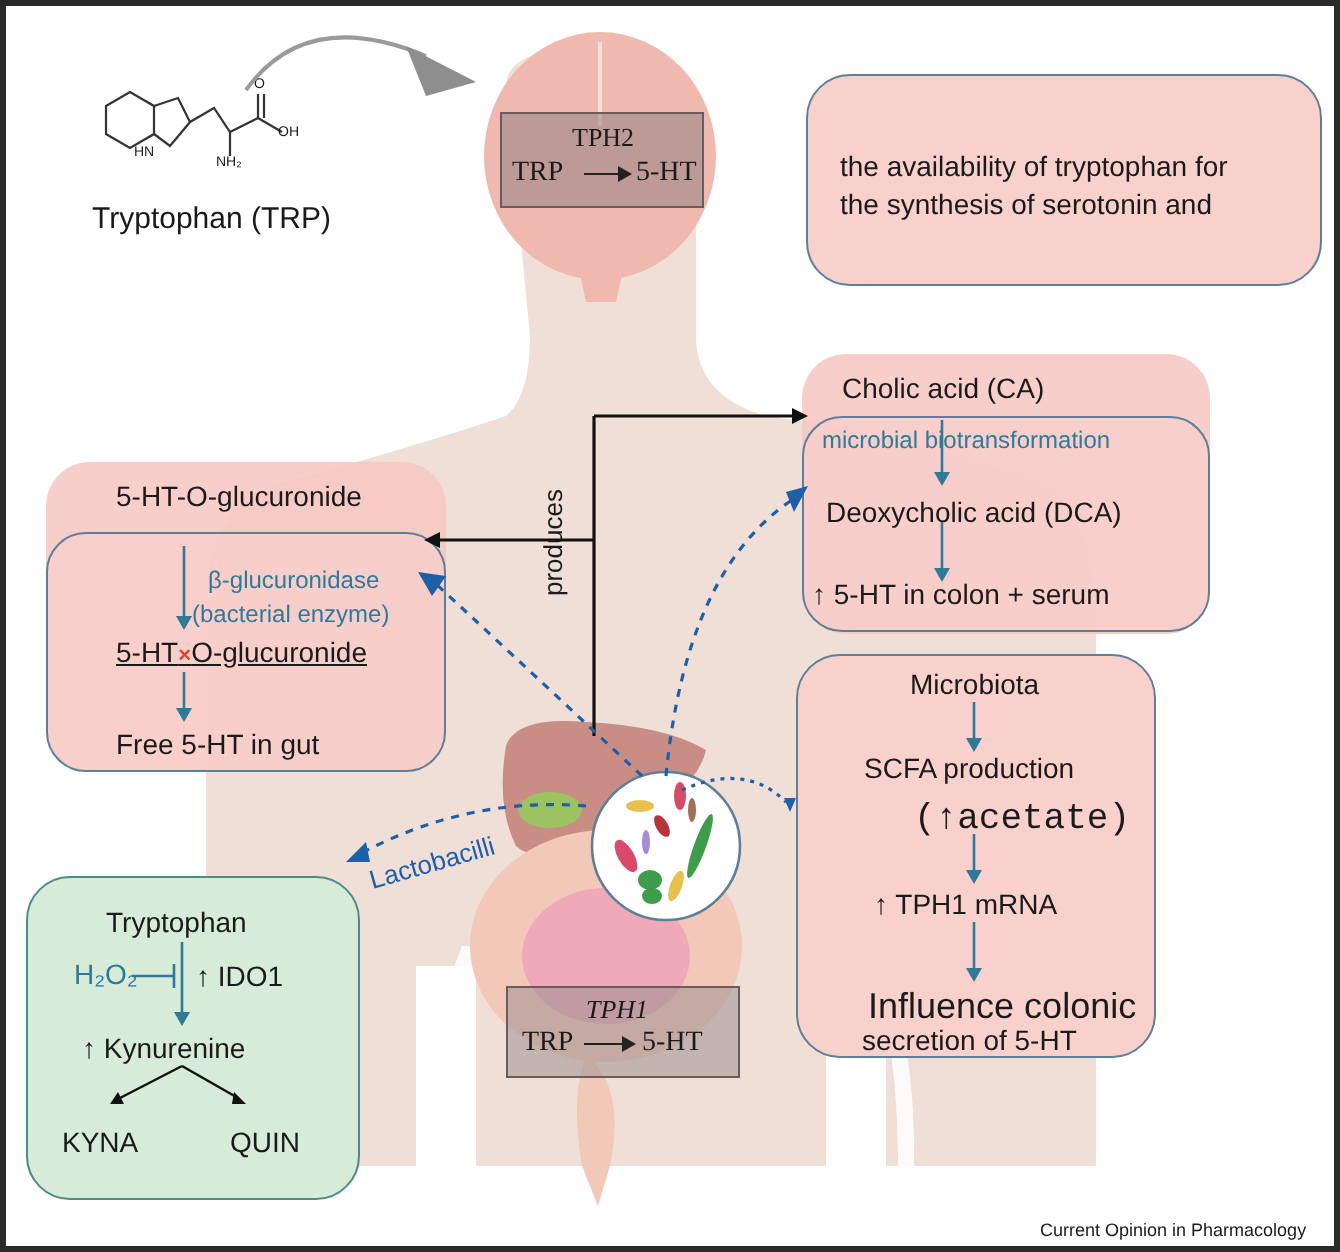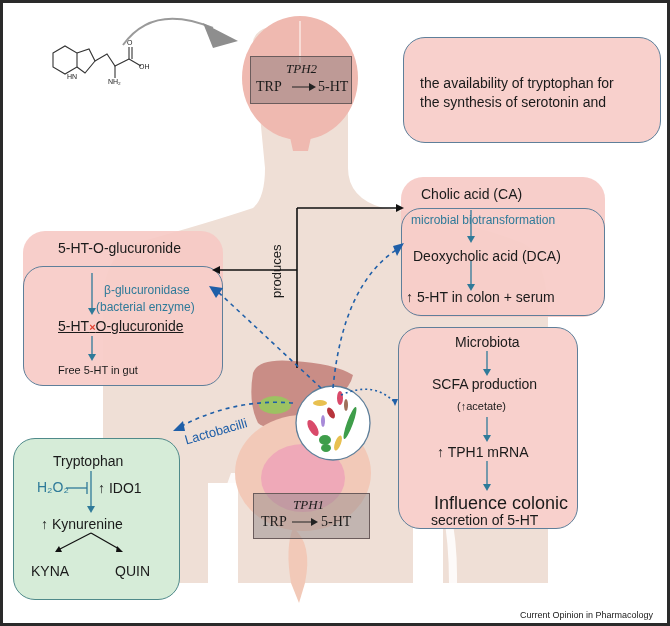--- a/index.html
+++ b/index.html
@@ -61,28 +61,29 @@
       <path d="M126,56 L126,44"></path>
       <path d="M129,56 L129,44"></path>
       <path d="M126,56 L138,63"></path>
       <path d="M112,63 L112,75"></path>
     </g>
   </svg>
   <div class="txt" style="left:124px;top:36px;font-size:7px;">O</div>
   <div class="txt" style="left:136px;top:60px;font-size:7px;">OH</div>
   <div class="txt" style="left:105px;top:75px;font-size:7px;">NH₂</div>
   <div class="txt" style="left:64px;top:70px;font-size:7px;">HN</div>
+  <div class="txt" style="left:43px;top:98px;font-size:15px;">Tryptophan (TRP)</div>
 
   <svg width="664" height="620">
     <path d="M120,42 Q150,0 210,25" stroke="#9a9a9a" stroke-width="2" fill="none"></path>
     <polygon points="200,20 235,38 210,45" fill="#8e8e8e"></polygon>
   </svg>
 
   <div class="enzbox" style="left:247px;top:53px;width:100px;height:46px;"></div>
-  <div class="txt serif" style="left:283px;top:58px;font-size:13px;font-style:italic;">TPH2</div>
+  <div class="txt serif" style="left:283px;top:58px;font-size:13px;">TPH2</div>
   <div class="txt serif" style="left:253px;top:76px;font-size:14px;">TRP</div>
   <svg width="664" height="620">
     <line x1="289" y1="84" x2="306" y2="84" stroke="#222" stroke-width="1"></line>
     <polygon points="306,80 313,84 306,88" fill="#222"></polygon>
   </svg>
   <div class="txt serif" style="left:315px;top:76px;font-size:14px;">5-HT</div>
 
   <div class="box pinkb" style="left:400px;top:34px;width:256px;height:104px;"></div>
   <div class="txt" style="left:417px;top:91px;font-size:14px;">the synthesis of serotonin and</div>
   <div class="txt" style="left:417px;top:72px;font-size:14px;">the availability of tryptophan for</div>
@@ -96,42 +97,42 @@
   <svg width="664" height="620">
     <line x1="468" y1="207" x2="468" y2="235" stroke="#2f7a99" stroke-width="1.3"></line>
     <polygon points="464,233 468,240 472,233" fill="#2f7a99"></polygon>
     <line x1="468" y1="258" x2="468" y2="283" stroke="#2f7a99" stroke-width="1.3"></line>
     <polygon points="464,281 468,288 472,281" fill="#2f7a99"></polygon>
   </svg>
 
   <div class="box pinkb" style="left:395px;top:324px;width:178px;height:200px;"></div>
   <div class="txt" style="left:452px;top:331px;font-size:14px;">Microbiota</div>
   <div class="txt" style="left:429px;top:373px;font-size:14px;">SCFA production</div>
-  <div class="txt" style="left:454px;top:397px;font-size:11px;">(↑acetate)</div>
+  <div class="txt" style="left:454px;top:397px;font-size:18px;font-family:Liberation Mono, monospace;">(↑acetate)</div>
   <div class="txt" style="left:434px;top:441px;font-size:14px;">↑ TPH1 mRNA</div>
   <div class="txt" style="left:431px;top:490px;font-size:18px;text-align:center;">Influence colonic</div>
   <div class="txt" style="left:428px;top:509px;font-size:14px;">secretion of 5-HT</div>
   <svg width="664" height="620">
     <line x1="484" y1="348" x2="484" y2="368" stroke="#2f7a99" stroke-width="1.3"></line>
     <polygon points="480,366 484,373 488,366" fill="#2f7a99"></polygon>
     <line x1="484" y1="414" x2="484" y2="434" stroke="#2f7a99" stroke-width="1.3"></line>
     <polygon points="480,432 484,439 488,432" fill="#2f7a99"></polygon>
     <line x1="484" y1="458" x2="484" y2="483" stroke="#2f7a99" stroke-width="1.3"></line>
     <polygon points="480,481 484,488 488,481" fill="#2f7a99"></polygon>
   </svg>
 
   <div class="box pink" style="left:20px;top:228px;width:200px;height:155px;opacity:0.9;"></div>
   <div class="box outl" style="left:20px;top:263px;width:198px;height:118px;border-radius:20px;"></div>
   <div class="txt" style="left:55px;top:257px;font-size:14px;margin-top:-20px;">5-HT-O-glucuronide</div>
   <div class="txt teal" style="left:101px;top:280px;font-size:12px;">β-glucuronidase</div>
   <div class="txt teal" style="left:93px;top:297px;font-size:12px;">(bacterial enzyme)</div>
   <div class="abs" style="left:55px;top:315px;font-size:14px;white-space:nowrap;color:#1a1a1a;">
     <span>5-HT</span><span style="color:#e04030;font-weight:bold;font-size:11px;">×</span><span>O-glucuronide</span>
   </div>
-  <div class="txt" style="left:55px;top:361px;font-size:11px;">Free 5-HT in gut</div>
+  <div class="txt" style="left:55px;top:361px;font-size:14px;">Free 5-HT in gut</div>
   <svg width="664" height="620">
     <line x1="89" y1="270" x2="89" y2="307" stroke="#2f7a99" stroke-width="1.3"></line>
     <polygon points="85,305 89,312 93,305" fill="#2f7a99"></polygon>
     <line x1="89" y1="333" x2="89" y2="353" stroke="#2f7a99" stroke-width="1.3"></line>
     <polygon points="85,351 89,358 93,351" fill="#2f7a99"></polygon>
   </svg>
 
   <div class="box green" style="left:10px;top:435px;width:165px;height:160px;"></div>
   <div class="txt" style="left:50px;top:450px;font-size:14px;">Tryptophan</div>
   <div class="txt teal" style="left:34px;top:476px;font-size:14px;">H₂O₂</div>

